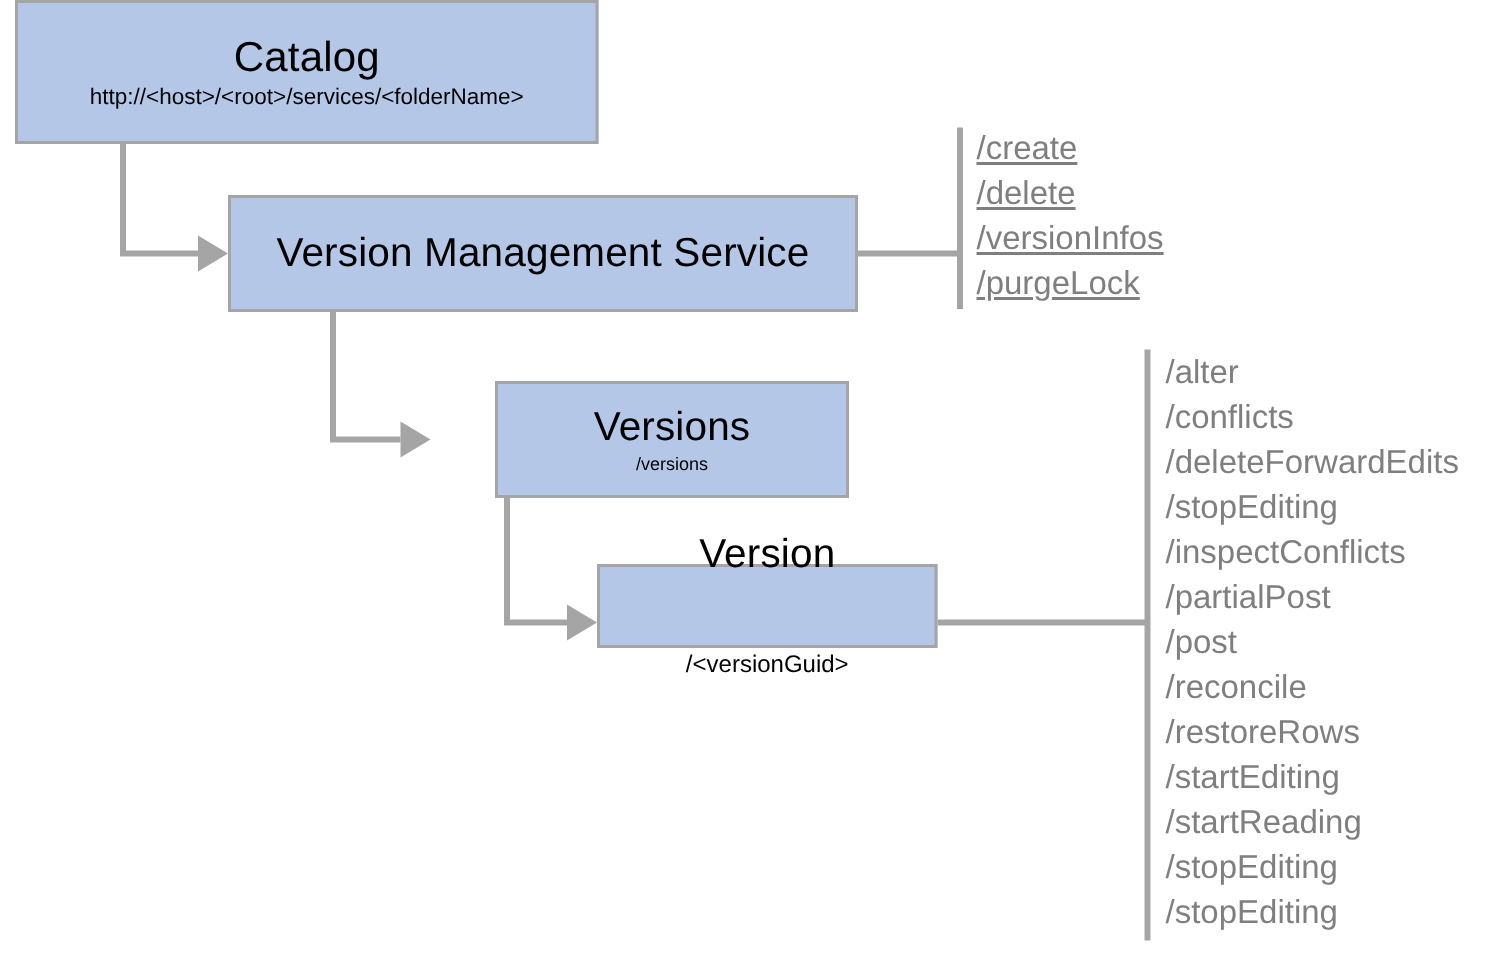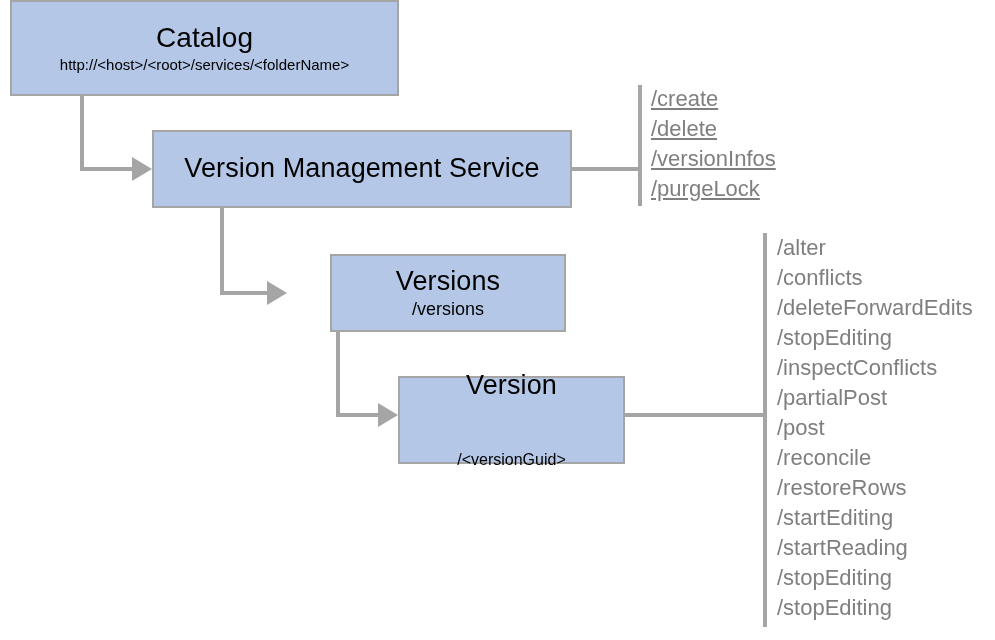--- a/index.html
+++ b/index.html
@@ -43,28 +43,28 @@
   .node .node-path {
     font-size: 15px;
     font-weight: normal;
     margin-top: 4px;
     white-space: nowrap;
   }
 
   #node-catalog      { left: 10px;  top: 0;  width: 389px; height: 96px; }
   #node-vms          { left: 152px; top: 130px; width: 420px; height: 78px; }
   #node-versions     { left: 285px; top: 254px; width: 236px; height: 78px; margin-left: 45px; }
-  #node-version      { left: 398px; top: 376px; width: 227px; height: 88px; gap: 40px; }
+  #node-version      { left: 398px; top: 376px; width: 227px; height: 56px; gap: 40px; }
 
   #node-catalog  .node-title { font-size: 28px; }
   #node-catalog  .node-path  { font-size: 15px; }
   #node-vms      .node-title { font-size: 27px; }
   #node-vms      .node-path  { font-size: 15px; }
   #node-versions .node-title { font-size: 27px; }
-  #node-versions .node-path  { font-size: 18px; }
+  #node-versions .node-path  { font-size: 12px; }
   #node-version  .node-title { font-size: 27px; }
   #node-version  .node-path  { font-size: 16px; margin-top: 11px; }
 
   
   .connector {
     position: absolute;
     pointer-events: none;
   }
   .connector svg { display: block; overflow: visible; }
 

